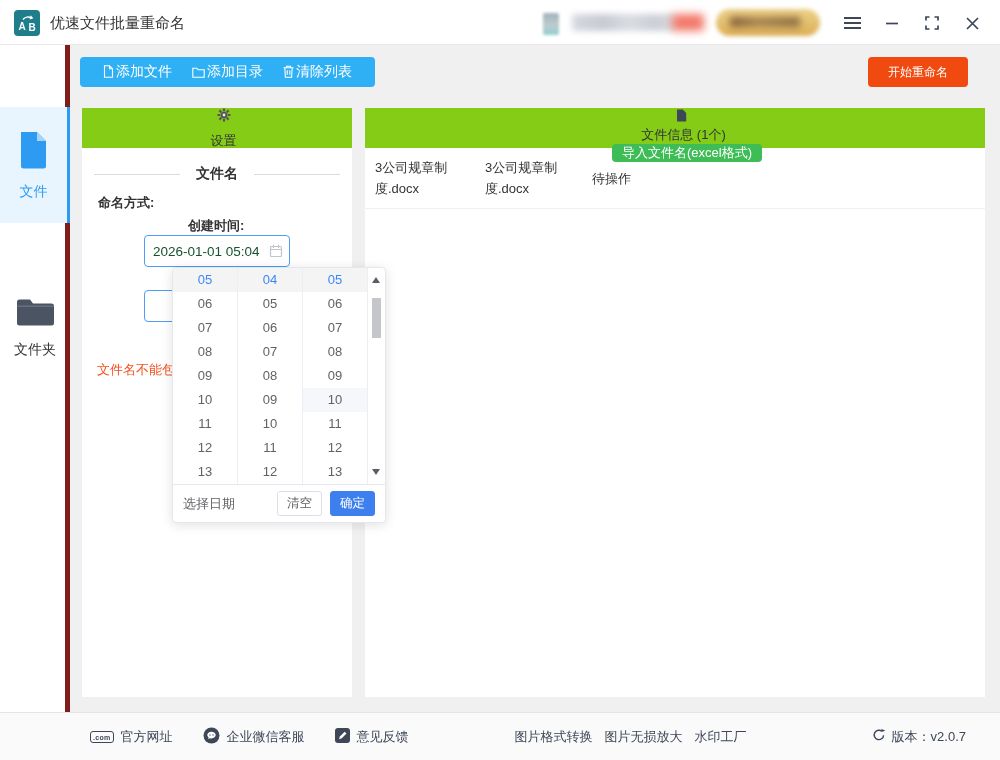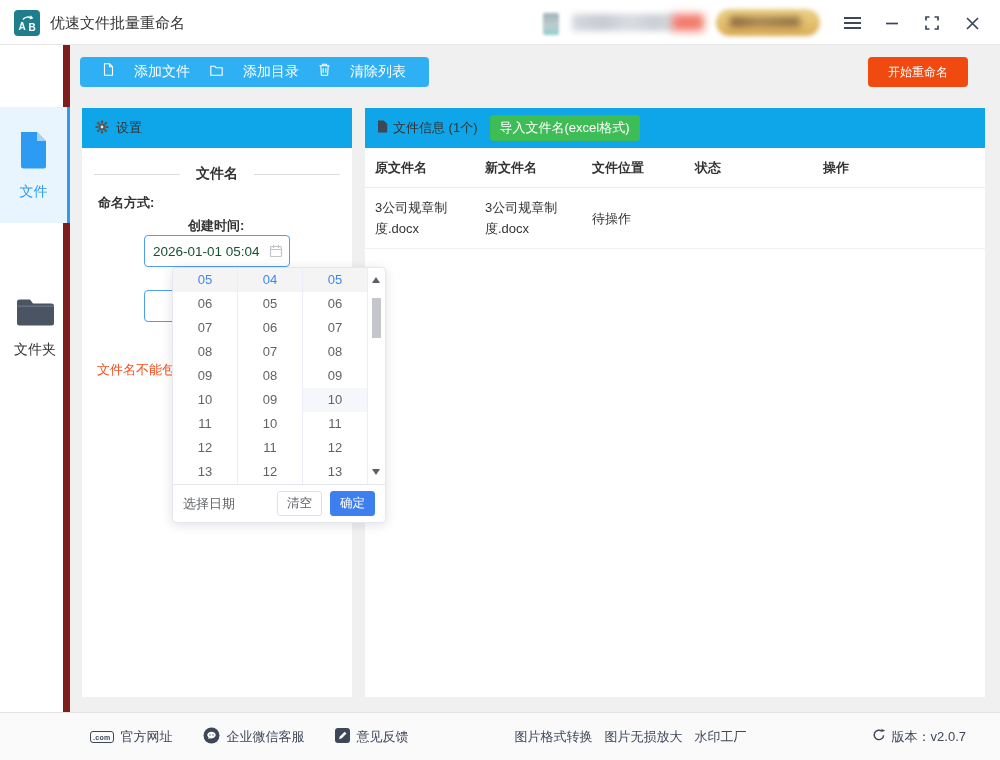--- a/index.html
+++ b/index.html
@@ -13,34 +13,34 @@
   .app-title { position:absolute; left:50px; top:0; line-height:45px; font-size:15px; color:#333; font-weight:500; }
   .blur-building { position:absolute; left:543px; top:13px; width:16px; height:22px; background:linear-gradient(180deg,#9FB3B9 0%,#BECBD0 55%,#8FD0CF 100%); filter:blur(1.5px); border-radius:2px; }
   .blur-gray { position:absolute; left:572px; top:14px; width:104px; height:17px; background:linear-gradient(90deg,#D6D9DE 0%,#C7CBD2 30%,#D9DCE1 55%,#CBCfD6 80%,#D8DBE0 100%); filter:blur(3px); border-radius:3px; }
   .blur-red { position:absolute; left:672px; top:14px; width:32px; height:17px; background:#F2796A; filter:blur(4px); border-radius:3px; }
   .blur-gold { position:absolute; left:716px; top:9px; width:104px; height:27px; border-radius:14px; background:linear-gradient(180deg,#EDD28A 0%,#DCAE56 100%); filter:blur(2px); }
   .blur-gold-inner { position:absolute; left:14px; top:8px; width:70px; height:10px; background:linear-gradient(90deg,#7E5A35 0%,#A5834F 40%,#8A6A3E 100%); filter:blur(3px); }
   .win-btn { position:absolute; top:11px; width:24px; height:24px; display:flex; align-items:center; justify-content:center; cursor:pointer; }
   .win-menu { left:840px; } .win-min { left:880px; } .win-max { left:920px; } .win-close { left:960px; }
 
   
-  .sidebar { position:absolute; left:0; top:45px; width:70px; height:667px; background:#fff; border-right:7px solid #7f1d1d; z-index:2; }
+  .sidebar { position:absolute; left:0; top:45px; width:70px; height:667px; background:#fff; border-right:5px solid #7f1d1d; z-index:2; }
   .side-item { width:70px; display:flex; flex-direction:column; align-items:center; cursor:pointer; }
   .side-item.active { position:absolute; top:62px; height:116px; background:#E9F5FE; border-right:3px solid #2E9BF2; padding-top:23px; }
   .side-item.active .side-label { color:#2E9BF2; }
   .side-item.plain { position:absolute; top:245px; height:88px; padding-top:6px; }
   .side-label { margin-top:9px; font-size:14px; color:#333; }
 
   
   .toolbar-blue { position:absolute; left:80px; top:57px; height:30px; background:#2FB0F5; border-radius:4px; display:flex; align-items:center; padding:0 13px; z-index:3; }
-  .tb-item { display:flex; align-items:flex-start; gap:20px; color:#fff; font-size:14px; cursor:pointer; padding:0 10px; }
+  .tb-item { display:flex; align-items:flex-end; gap:2px; color:#fff; font-size:14px; cursor:pointer; padding:0 10px; }
   .start-btn { position:absolute; left:868px; top:57px; width:100px; height:30px; background:#F04A11; border:none; border-radius:4px; color:#fff; font-size:12px; font-family:inherit; cursor:pointer; z-index:3; }
 
   
-  .panel-header { height:40px; background:#0ea5e9; display:flex; align-items:center; padding-left:13px; }
+  .panel-header { height:40px; background:#84cc16; display:flex; align-items:center; padding-left:13px;flex-direction:column; }
   .settings-panel { position:absolute; left:82px; top:108px; width:270px; height:589px; background:#fff; z-index:2; }
   .settings-panel .panel-header { gap:7px; font-size:13px; color:#333; }
   .group-title-row { display:flex; align-items:center; margin:17px 12px 0 12px; }
   .gt-line { flex:1; height:1px; background:#DCDCDC; }
   .group-title { margin:0 16px; font-size:14px; font-weight:bold; color:#333; }
   .form-row { display:flex; align-items:center; margin-top:11px; }
   .form-row + .form-row { margin-top:5px;flex-direction:column; }
   .form-label { width:74px; margin-left:16px; font-size:13px; font-weight:bold; color:#333; flex:none; }
   .control-wrap { position:relative; width:146px; height:32px; flex:none; }
   .select-box { width:146px; height:32px; border:1px solid #DCDFE6; border-radius:4px; background:#fff; font-size:13px; color:#333; display:flex; align-items:center; padding:0 10px; cursor:pointer; }
@@ -236,27 +236,20 @@
     <div class="panel-header">
       <span>
         <svg width="11" height="13" viewBox="0 0 11 13">
             <path d="M1 0.5h5.8L10.2 4v8.5H1z" fill="#3D4757"></path>
           </svg>
       </span>
       <span class="fp-title">文件信息 (1个)</span>
       <button class="import-btn">导入文件名(excel格式)</button>
     </div>
 
-    <div class="table-header">
-      <div class="c1">原文件名</div>
-      <div class="c2">新文件名</div>
-      <div class="c3">文件位置</div>
-      <div class="c4">状态</div>
-      <div class="c5">操作</div>
-    </div>
 
     <div class="table-row">
       <div class="c1">
           <div class="cell-wrap1">3公司规章制度.docx</div>
         </div>
       <div class="c2">
           <div class="cell-wrap1">3公司规章制度.docx</div>
         </div>
       <div class="c4 cell-status">待操作</div>
     </div>

